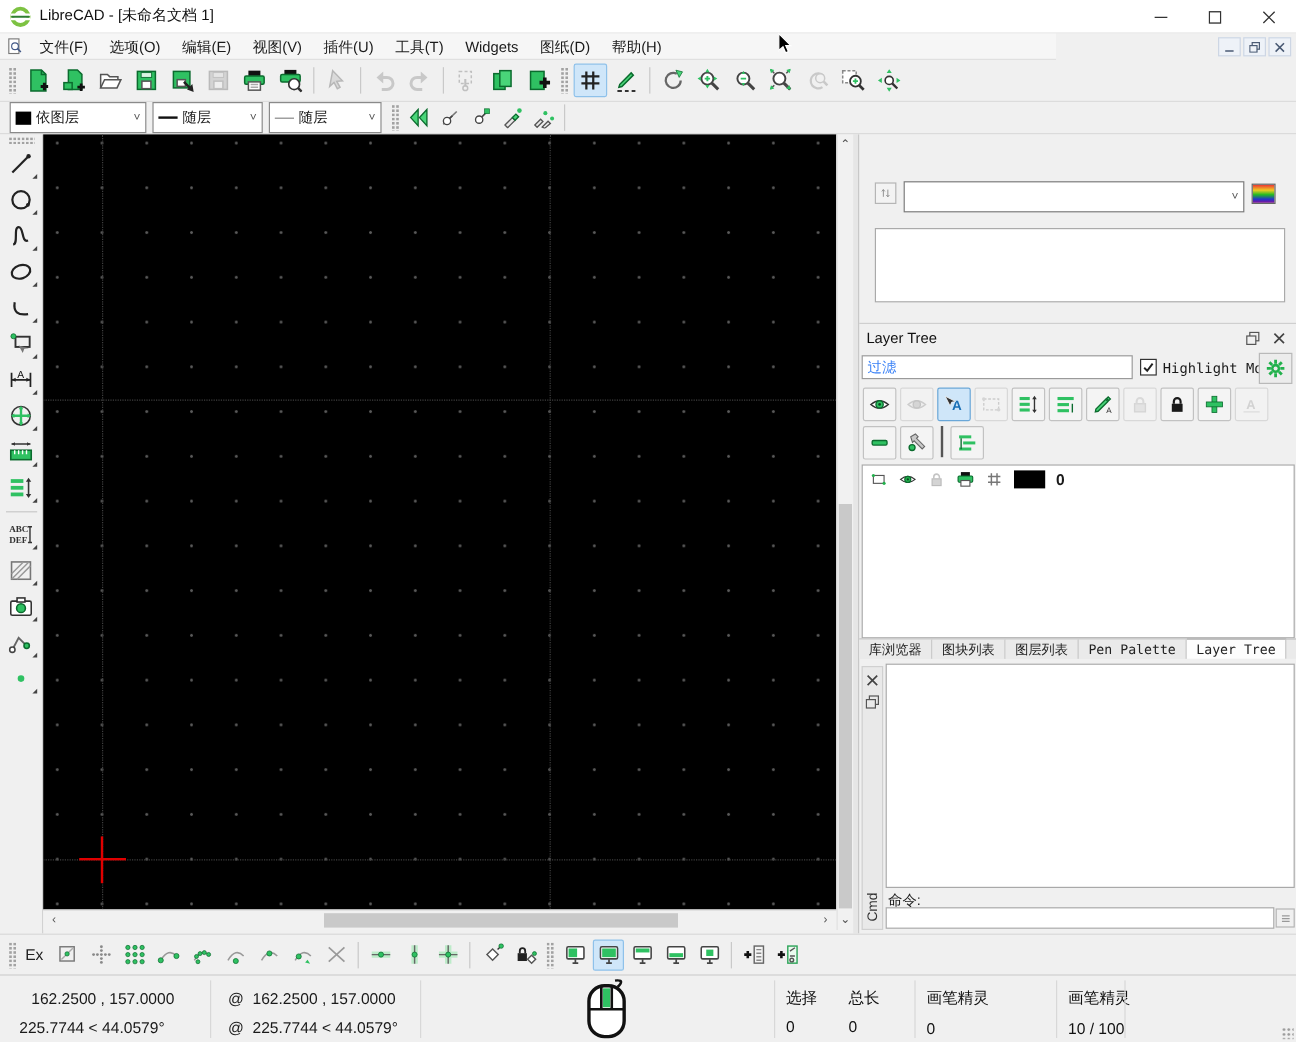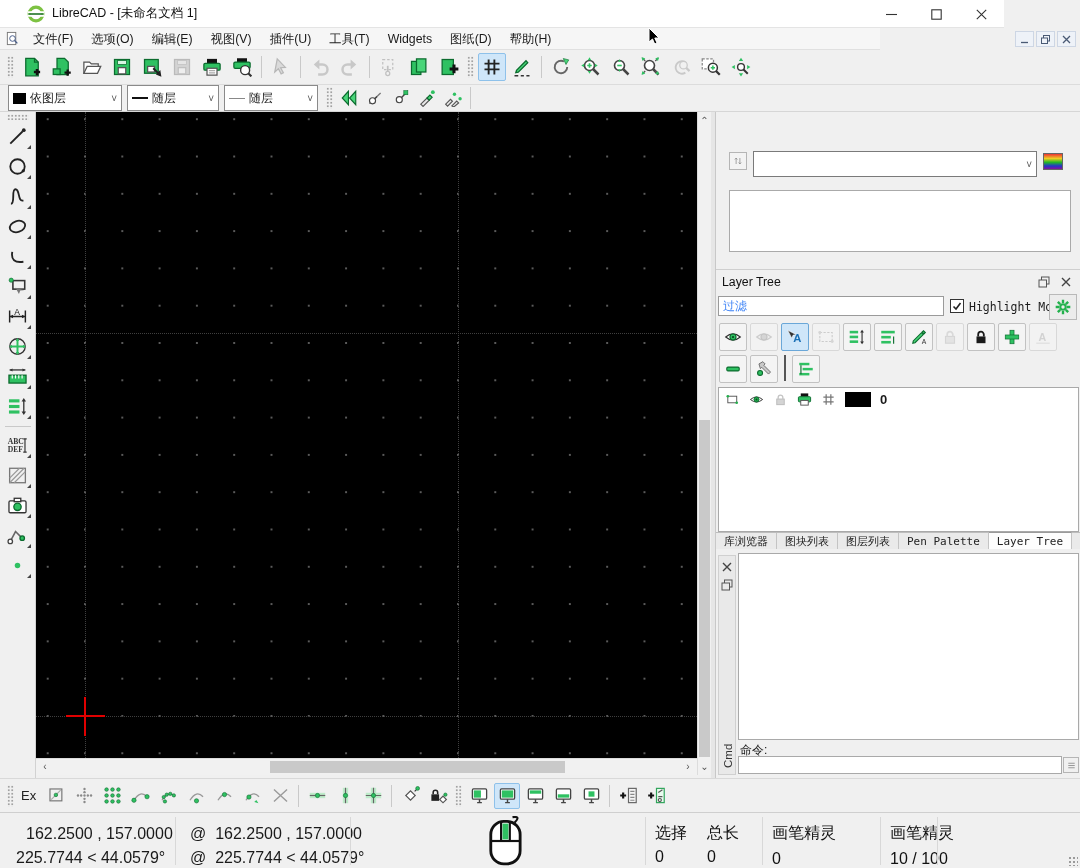--- a/index.html
+++ b/index.html
@@ -1,21 +1,21 @@
 <!DOCTYPE html>
 <html><head>
 <meta charset="utf-8">
 <style>
   * { margin:0; padding:0; box-sizing:border-box; }
   html,body { width:1080px; height:868px; overflow:hidden; }
   body { font-family:"Liberation Sans", sans-serif; font-size:12px; color:#1a1a1a; background:#f0f0f0; position:relative; }
   .abs { position:absolute; }
 
   
-  .titlebar { left:0; top:0; width:1004px; height:28px; background:#ffffff; border-bottom:1px solid #e4e4e4; display:flex; align-items:center;padding-left:19px; }
+  .titlebar { left:0; top:0; width:1080px; height:28px; background:#ffffff; border-bottom:1px solid #e4e4e4; display:flex; align-items:center; }
   .titlebar .logo { width:18px; height:18px; margin-left:8px; }
   .titlebar .title { margin-left:7px; font-size:12.5px; color:#111; }
   .winbtns { position:absolute; right:0; top:0; height:28px; display:flex; }
   .winbtn { width:45px; height:28px; display:flex; align-items:center; justify-content:center; color:#333; font-size:13px; }
   .winbtn svg { width:11px; height:11px; }
 
   
   .menubar { left:0; top:28px; width:880px; height:22px; background:#f6f6f6; border-bottom:1px solid #e0e0e0; display:flex; align-items:center; }
   .mdiicon { width:15px; height:15px; margin:0 4px 0 5px; }
   .menuitem { padding:0 9px; height:22px; line-height:22px; font-size:12.3px; color:#1a1a1a; }
@@ -100,21 +100,21 @@
   .cmdhist { position:absolute; background:#fff; border:1px solid #a9a9a9; }
   .cmdinput { position:absolute; background:#fff; border:1px solid #a9a9a9; }
   .cmdmenu { position:absolute; width:16px; height:16px; border:1px solid #b5b5b5; background:#f0f0f0; display:flex; align-items:center; justify-content:center; }
   .cmdmenu svg { width:11px; height:11px; }
 
   
   .snapbar { left:0; top:778px; width:1080px; height:34px; background:#f0f0f0; border-top:1px solid #d9d9d9; display:flex; align-items:center; padding-left:4px; }
   .exlabel { font-size:13px; color:#222; margin:0 6px 0 4px; }
 
   
-  .statusbar { left:0; top:812px; width:1080px; height:56px; background:#f0f0f0; border-top:1px solid #cfcfcf; font-size:16px; }
+  .statusbar { left:0; top:812px; width:1080px; height:56px; background:#f0f0f0; border-top:1px solid #cfcfcf; font-size:13px; }
   .st-sep { position:absolute; top:4px; height:48px; width:1px; background:#d8d8d8; }
   .st-line { position:absolute; white-space:pre; }
   .fldlabel { position:absolute; color:#111; }
   .fldvalue { position:absolute; color:#111; }
   .grip { position:absolute; right:2px; bottom:2px; width:10px; height:10px;
     background-image:radial-gradient(#9a9a9a 1px, transparent 1.2px); background-size:4px 4px; }
 
   .cursor { left:648px; top:27px; width:13px; height:19px; z-index:50; }
 </style>
 </head>

